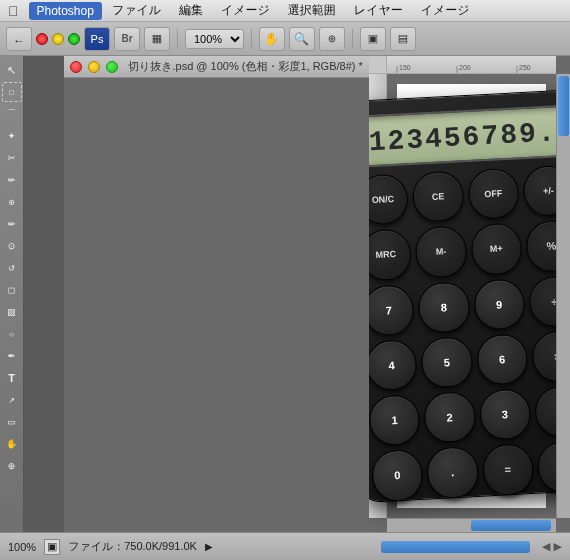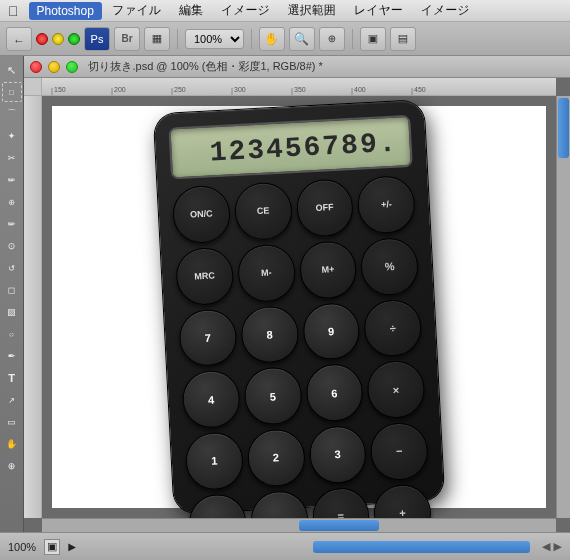--- a/index.html
+++ b/index.html
@@ -112,22 +112,23 @@
       font-size: 10px;
       color: #eee;
       cursor: pointer;
       border-radius: 2px;
     }
 
     
     #doc-container {
       flex: 1;
       display: flex;
-      flex-direction: column;
+      flex-direction: row;
       background: #6a6a6a;
+      margin-left: 40px;
     }
     #doc-titlebar {
       height: 22px;
       background: linear-gradient(to bottom, #c8c8c8, #b0b0b0);
       border-bottom: 1px solid #888;
       display: flex;
       align-items: center;
       padding: 0 6px;
       gap: 6px;
     }
@@ -514,17 +515,18 @@
       <div id="scrollbar-bottom">
         <div class="scroll-thumb-h"></div>
       </div>
     </div>
   </div>
 </div>
 
 <div id="statusbar">
   <span>100%</span>
   <div style="width:16px;height:16px;border:1px solid #888;background:#ddd;display:flex;align-items:center;justify-content:center;">▣</div>
+  <span>ファイル：750.0K/991.0K</span>
   <span style="font-size:10px;">▶</span>
   <div style="flex:1;"></div>
   <div class="status-progress"></div>
   <div class="status-arrows">◀ ▶</div>
 </div>
 
 </body></html>

